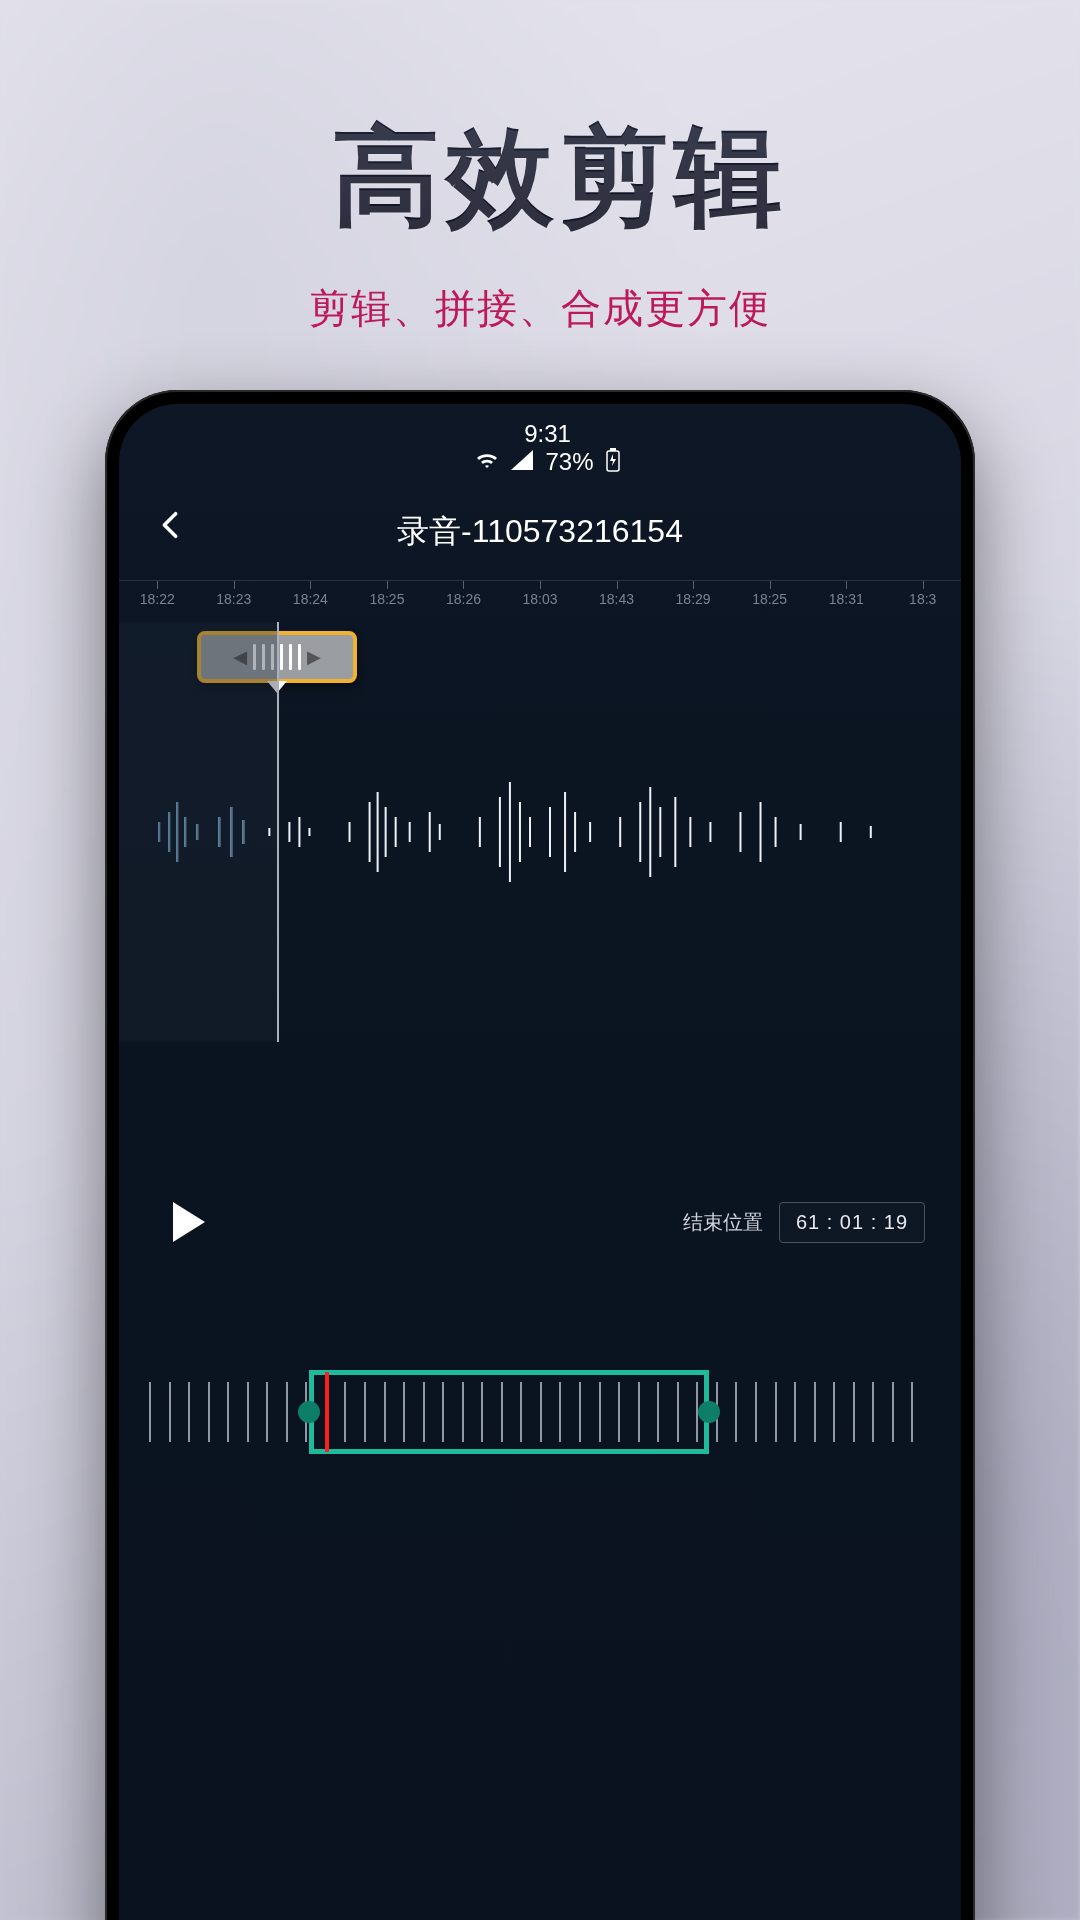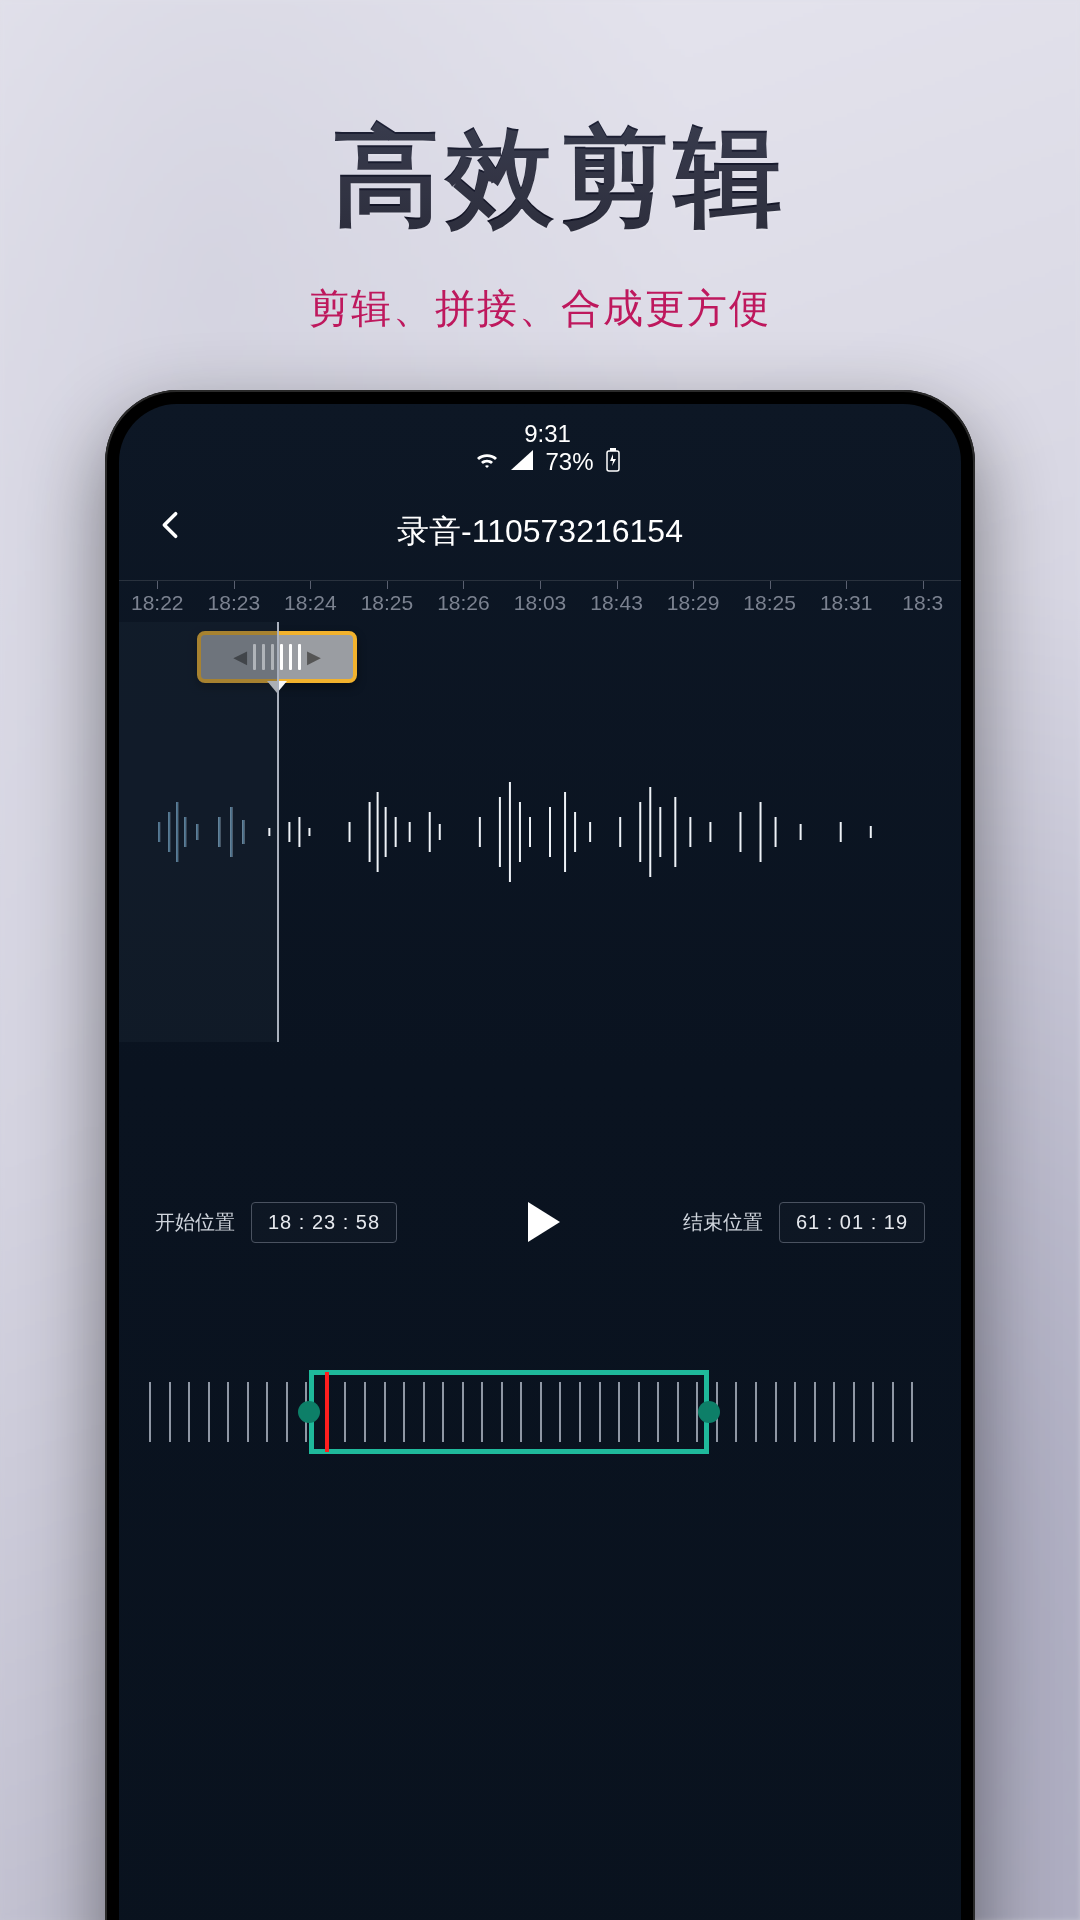--- a/index.html
+++ b/index.html
@@ -92,21 +92,21 @@
     border-top: 1px solid rgba(255,255,255,0.12);
     display: flex;
   }
   .ruler-ticks {
     position: absolute; inset: 0;
     display: flex;
   }
   .tick {
     flex: 1;
     position: relative;
-    font-size: 21px;
+    font-size: 14px;
     color: #7b8290;
     text-align: center;
   }
   .tick::before {
     content:"";
     position:absolute; left:50%; top:0;
     width:1px; height:8px;
     background:#5a6070;
   }
   .tick span { position:relative; top:10px; }
@@ -334,24 +334,20 @@
             <line x1="78" y1="62" x2="78" y2="78"></line>
               <line x1="100" y1="55" x2="100" y2="85"></line>
             <line x1="112" y1="45" x2="112" y2="95"></line>
               <line x1="124" y1="58" x2="124" y2="82"></line>
           </g>
         </svg>
       </div>
     </div>
 
     <div class="controls">
-      <div class="pos-group">
-        <span class="pos-label">开始位置</span>
-        <span class="pos-box">18 : 23 : 58</span>
-      </div>
       <div class="play-btn">
         <svg viewBox="0 0 60 60">
             <path d="M18 10 L50 30 L18 50 Z" fill="#fff"></path>
           </svg>
       </div>
       <div class="pos-group">
         <span class="pos-label">结束位置</span>
         <span class="pos-box">61 : 01 : 19</span>
       </div>
     </div>

